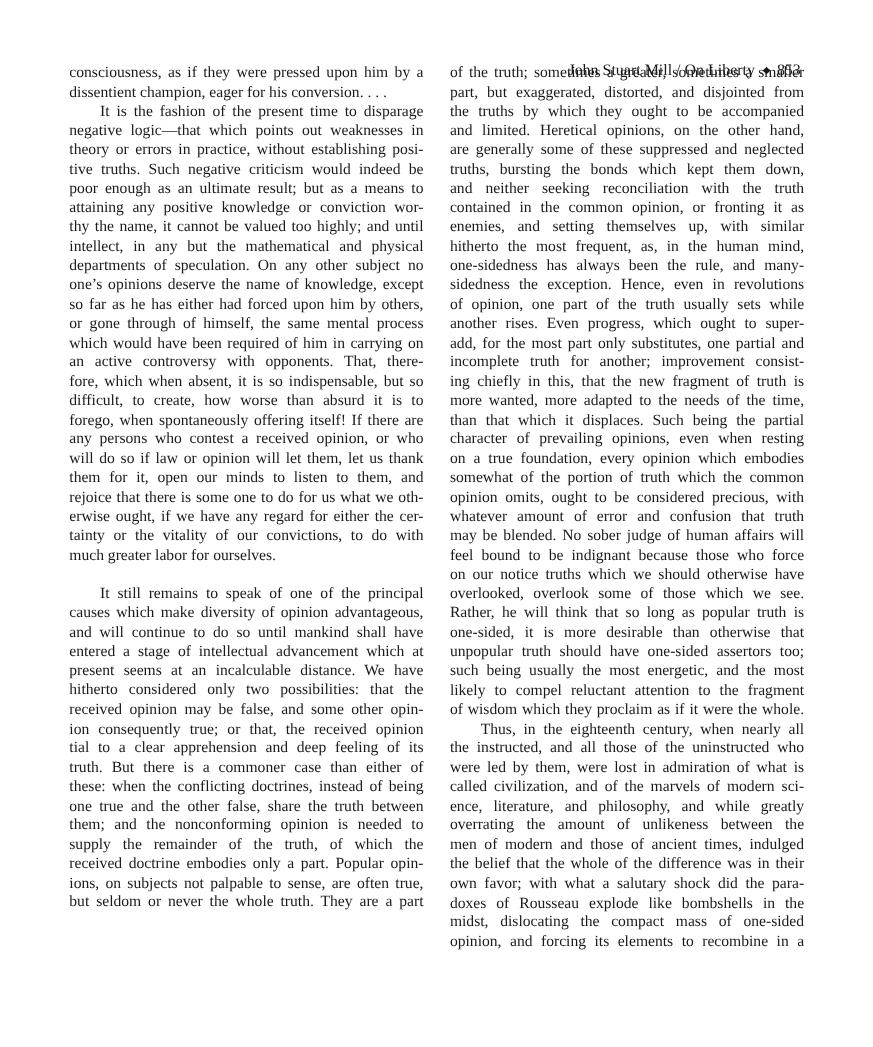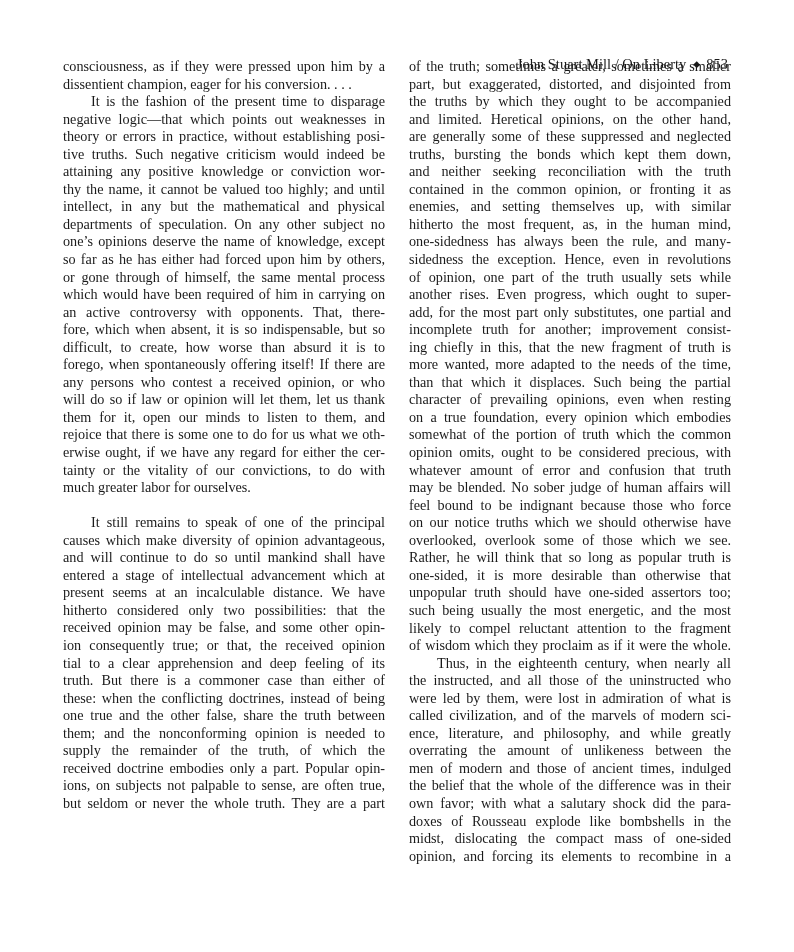--- a/index.html
+++ b/index.html
@@ -36,20 +36,21 @@
 </div>
 
 <div class="column col-left">
   <div id="left-block1">
       <span class="line">consciousness, as if they were pressed upon him by a</span>
       <span class="line last">dissentient champion, eager for his conversion. . . .</span>
       <span class="line indent">It is the fashion of the present time to disparage</span>
       <span class="line">negative logic—that which points out weaknesses in</span>
       <span class="line">theory or errors in practice, without establishing posi-</span>
       <span class="line">tive truths. Such negative criticism would indeed be</span>
+      <span class="line">poor enough as an ultimate result; but as a means to</span>
       <span class="line">attaining any positive knowledge or conviction wor-</span>
       <span class="line">thy the name, it cannot be valued too highly; and until</span>
       <span class="line">intellect, in any but the mathematical and physical</span>
       <span class="line">departments of speculation. On any other subject no</span>
       <span class="line">one’s opinions deserve the name of knowledge, except</span>
       <span class="line">so far as he has either had forced upon him by others,</span>
       <span class="line">or gone through of himself, the same mental process</span>
       <span class="line">which would have been required of him in carrying on</span>
       <span class="line">an active controversy with opponents. That, there-</span>
       <span class="line">fore, which when absent, it is so indispensable, but so</span>

